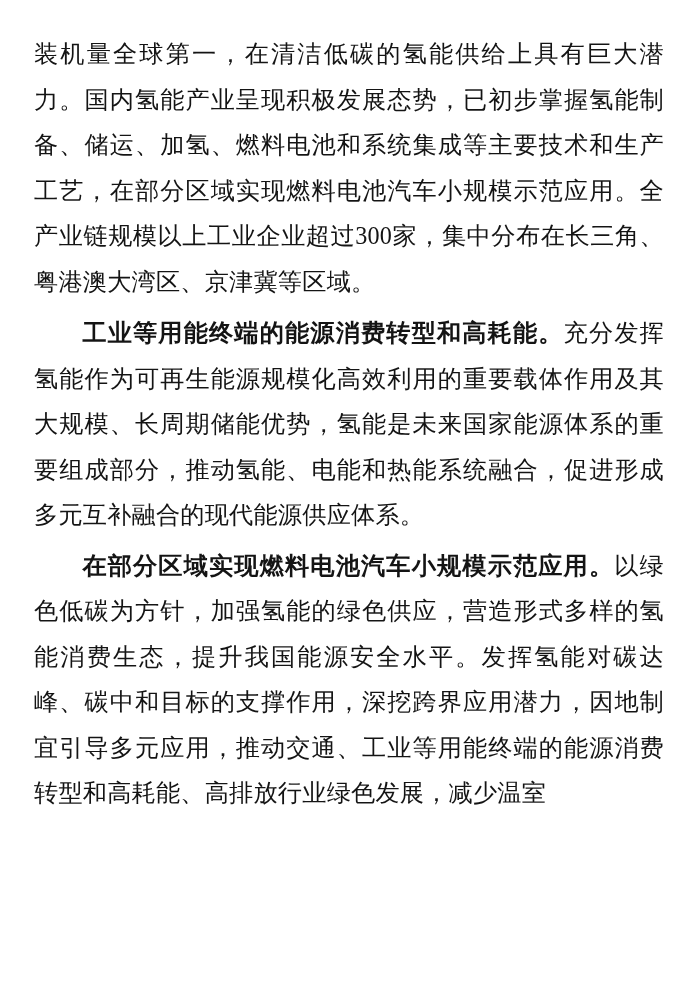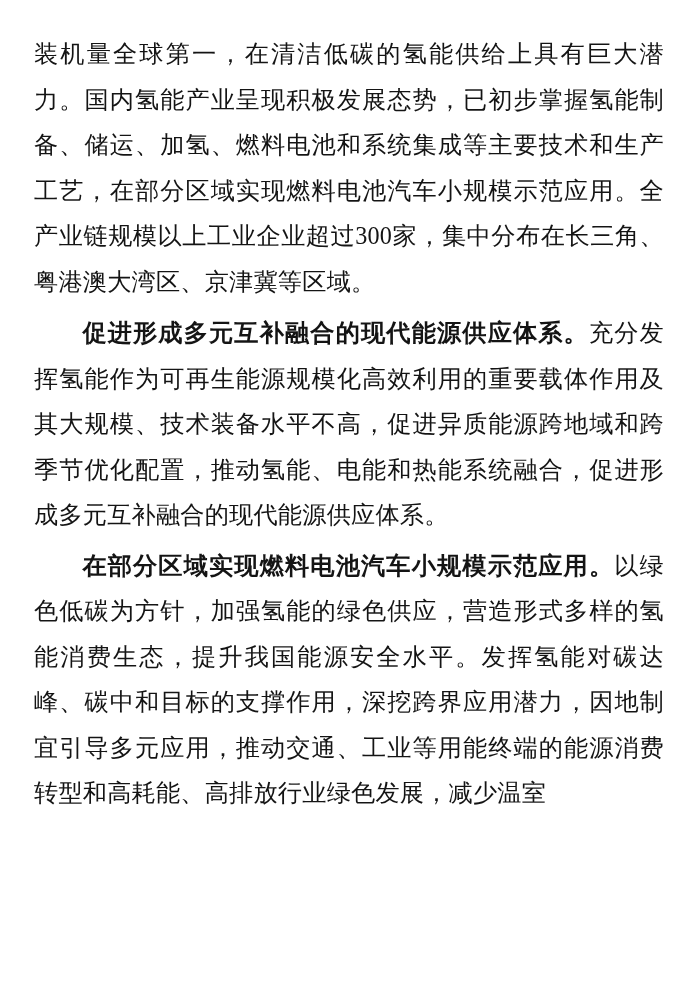--- a/index.html
+++ b/index.html
@@ -61,17 +61,17 @@
 </style>
 </head>
 <body>
 
 <div id="page">
 
   <p class="para cont">装机量全球第一，在清洁低碳的氢能供给上具有巨大潜力。国内氢能产业呈现积极发展态势，已初步掌握氢能制备、储运、加氢、燃料电池和系统集成等主要技术和生产工艺，在部分区域实现燃料电池汽车小规模示范应用。全产业链规模以上工业企业超过300家，集中分布在长三角、粤港澳大湾区、京津冀等区域。</p>
 
 
 
-  <p class="para indent gap-after-heading"><span class="lead">促进形成多元互补融合的现代能源供应体系。</span><span>充分发挥氢能作为可再生能源规模化高效利用的重要载体作用及其大规模、技术装备水平不高，促进异质能源跨地域和跨季节优化配置，推动氢能、电能和热能系统融合，促进形成多元互补融合的现代能源供应体系。</span></p>
+  <p class="para indent gap-after-heading"><span class="lead">工业等用能终端的能源消费转型和高耗能。</span><span>充分发挥氢能作为可再生能源规模化高效利用的重要载体作用及其大规模、长周期储能优势，氢能是未来国家能源体系的重要组成部分，推动氢能、电能和热能系统融合，促进形成多元互补融合的现代能源供应体系。</span></p>
 
   <p class="para indent gap-before"><span class="lead">在部分区域实现燃料电池汽车小规模示范应用。</span><span>以绿色低碳为方针，加强氢能的绿色供应，营造形式多样的氢能消费生态，提升我国能源安全水平。发挥氢能对碳达峰、碳中和目标的支撑作用，深挖跨界应用潜力，因地制宜引导多元应用，推动交通、工业等用能终端的能源消费转型和高耗能、高排放行业绿色发展，减少温室</span></p>
 
 </div>
 
 </body></html>

